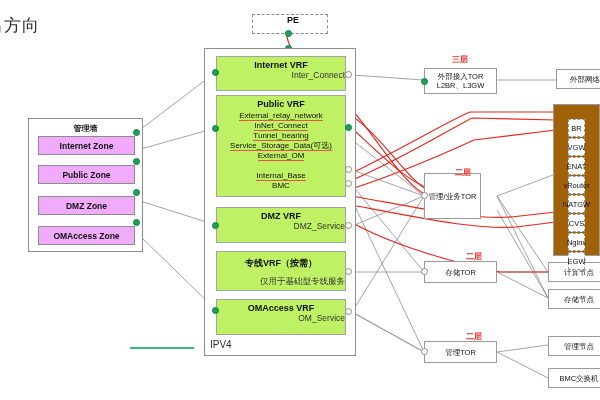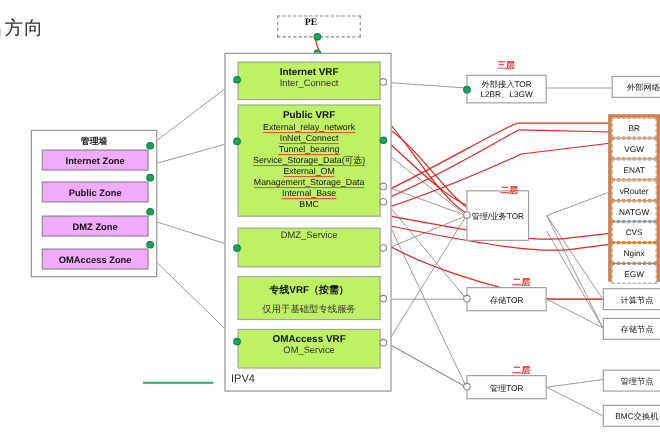--- a/index.html
+++ b/index.html
@@ -13,52 +13,52 @@
   #canvas{position:absolute;left:0;top:0;width:600px;height:400px;}
   svg.wires{position:absolute;left:0;top:0;width:600px;height:400px;pointer-events:none;}
 
   
   #heading{position:absolute;left:-14px;top:14px;font-size:17px;color:#2b2b2b;
            font-family:"DejaVu Sans",sans-serif;letter-spacing:1px;}
 
   
   #pe-box{position:absolute;left:252px;top:14px;width:74px;height:18px;
           border:1px dashed #8a8a8a;background:#fff;}
-  #pe-label{position:absolute;left:277px;top:15px;font-size:9px;font-weight:bold;color:#111;font-family:Liberation Serif, serif;}
+  #pe-label{position:absolute;left:287px;top:15px;font-size:9px;font-weight:bold;color:#111;}
 
   
   #firewall{position:absolute;left:28px;top:118px;width:113px;height:132px;
             border:1px solid #8c8c8c;background:#fff;}
   #firewall .fw-title{position:absolute;left:0;top:4px;width:100%;text-align:center;
             font-size:8px;font-weight:bold;color:#1a1a1a;}
   .zone{position:absolute;left:9px;width:95px;height:17px;border:1px solid #8c8c8c;
         background:#f0abfc;display:flex;align-items:center;justify-content:center;
         font-size:8.5px;font-weight:bold;color:#111;}
 
   
   #coreswitch{position:absolute;left:204px;top:48px;width:150px;height:306px;
               border:1px solid #8c8c8c;background:#fff;}
   #coreswitch .cs-title{position:absolute;left:0;bottom:5px;width:100%;text-align:center;
               font-size:8.5px;font-weight:bold;color:#1a1a1a;}
   .vrf{position:absolute;left:11px;width:128px;border:1px solid #a3a3a3;background:#bef264;}
   .vrf .vname{text-align:center;font-size:9px;font-weight:bold;color:#111;padding-top:3px;}
-  .vrf .vsub{text-align:center;font-size:8.5px;color:#333;padding-bottom:3px;}
+  .vrf .vsub{text-align:right;font-size:8.5px;color:#333;padding-bottom:3px;}
   .vrf .vlist{text-align:center;font-size:8px;color:#111;line-height:9.5px;padding:2px 0 3px 0;}
   .vlist .u{border-bottom:1px solid #e8534a;display:inline-block;line-height:9px;}
 
   
   .rbox{position:absolute;box-sizing:border-box;border:1px solid #9a9a9a;background:#fff;
         display:flex;flex-direction:column;align-items:center;justify-content:center;
         font-size:7.5px;color:#111;text-align:center;overflow:hidden;}
   .rbox .l1{line-height:9px;}
   .rbox .l2{line-height:9px;}
 
   
   #nfv-stack{position:absolute;left:553px;top:104px;width:47px;height:152px;
-             border:1px solid #9a9a9a;background:#f97316;padding:2px;box-sizing:border-box;}
+             border:1px solid #9a9a9a;background:#a16207;padding:14px;box-sizing:border-box;}
   .nfv-item{height:16px;border:1px dashed #9a9a9a;background:#fff;margin-bottom:1px;
             display:flex;align-items:center;justify-content:center;font-size:7.5px;color:#111;}
 
   
   .layer-tag{position:absolute;font-size:8px;font-weight:bold;color:#e8241c;}
 
   
   .dot{position:absolute;width:7px;height:7px;border-radius:50%;background:#18a558;
        border:1px solid #108046;box-sizing:border-box;}
   
@@ -158,27 +158,28 @@
     </div>
 
     <div class="vrf" style="top:46px;height:100px;">
       <div class="vname">Public VRF</div>
       <div class="vlist">
         <span class="u">External_relay_network</span><br>
         <span class="u">InNet_Connect</span><br>
         <span class="u">Tunnel_bearing</span><br>
         <span class="u">Service_Storage_Data(可选)</span><br>
         <span class="u">External_OM</span><br>
-        <span class="u">Management_Storage_Data</span><br>
+        <br>
         <span class="u">Internal_Base</span><br>
         <span>BMC</span>
       </div>
     </div>
 
     <div class="vrf" style="top:158px;height:34px;">
+      <div class="vname">DMZ VRF</div>
       <div class="vsub">DMZ_Service</div>
     </div>
 
     <div class="vrf" style="top:202px;height:38px;">
       <div class="vname" style="padding-top:5px;">专线VRF（按需）</div>
       <div class="vsub" style="padding-top:6px;">仅用于基础型专线服务</div>
     </div>
 
     <div class="vrf" style="top:250px;height:34px;">
       <div class="vname">OMAccess VRF</div>

